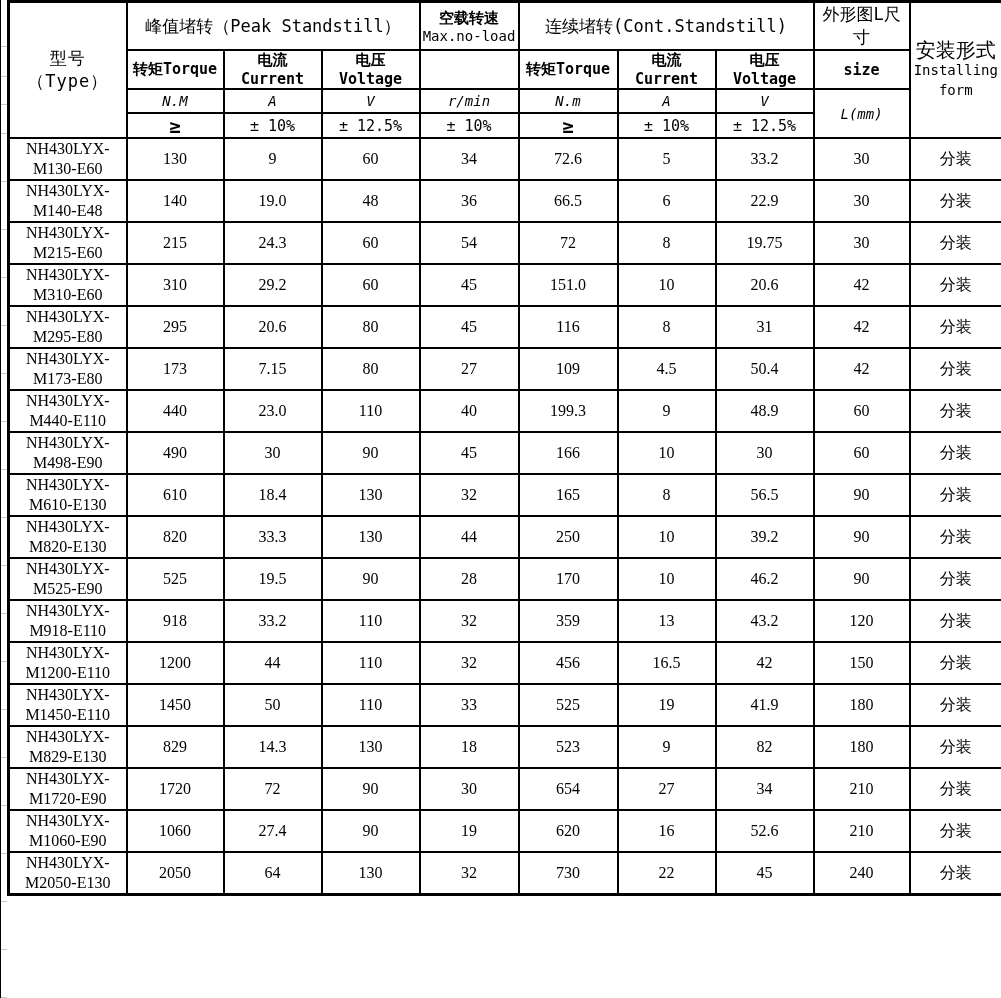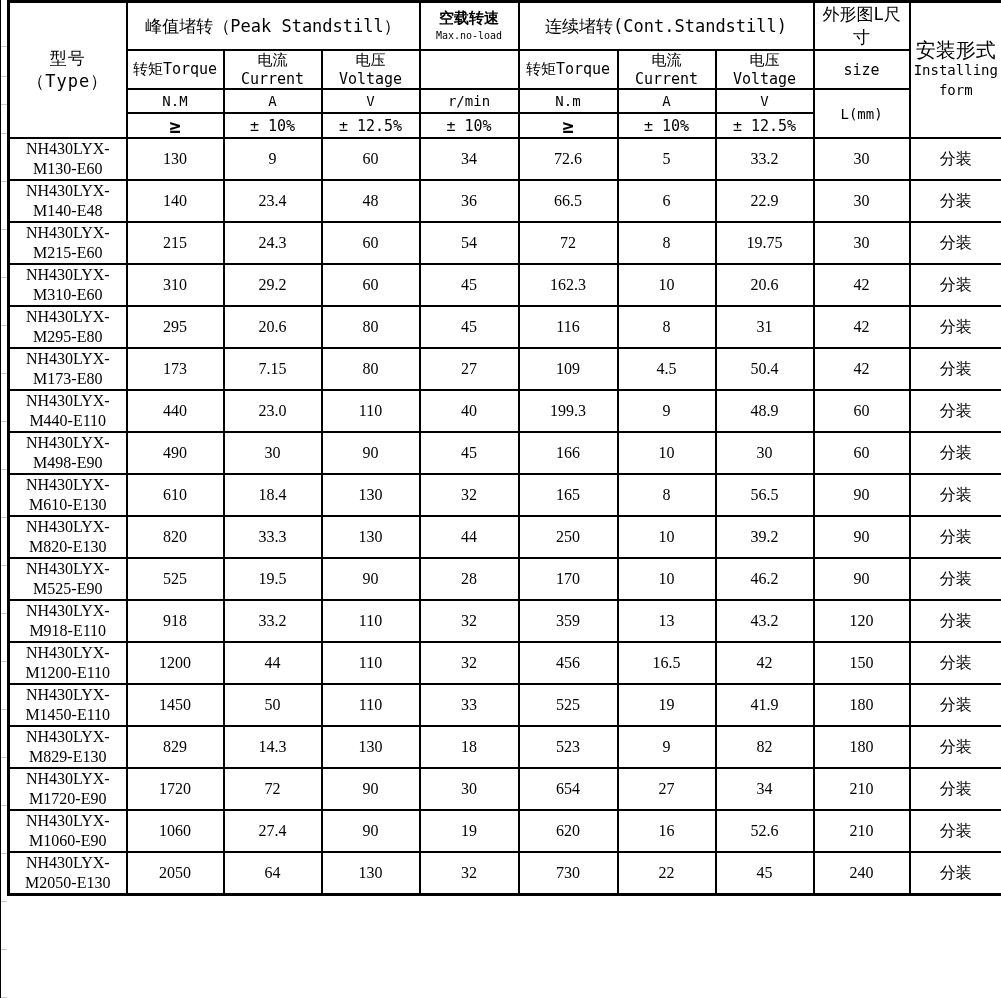--- a/index.html
+++ b/index.html
@@ -23,33 +23,33 @@
   table.spec td{
     border:2px solid #000;
     text-align:center;vertical-align:middle;
     padding:0 2px;
     overflow:hidden;
   }
   table.spec{border:3px solid #000;}
 
   
   tr.hr1{height:42px;}
-  tr.hr2{height:27px;}
-  tr.hr3{height:24px;}
+  tr.hr2{height:27px;font-weight:bold;}
+  tr.hr3{height:24px;font-style:italic;}
   tr.hr4{height:25px;}
   tr.dr{height:38px;padding-left:8px;}
 
   .c-type{font-size:17px;letter-spacing:1px;}
   .group{font-size:17px;}
   .sub{font-size:15px;}
   .unit{font-size:14px;}
   .tol{font-size:15px;}
   .gte{font-size:19px;font-weight:bold;}
   .noload .l1{font-size:15px;line-height:19px;font-weight:bold;}
-  .noload .l2{font-size:10px;line-height:16px;}
+  .noload .l2{font-size:14px;line-height:16px;}
   .install div{line-height:20px;}
   .install .cjk{font-size:20px;}
   .install .latin{font-size:14px;}
 
   
   tr.dr td{
     font-family:"Liberation Serif","DejaVu Serif",serif;
     font-size:16px;
   }
   td.c-model{font-size:16px;line-height:20px;}
@@ -152,21 +152,21 @@
           <td>34</td>
           <td>72.6</td>
           <td>5</td>
           <td>33.2</td>
           <td>30</td>
           <td>分装</td>
         </tr>
         <tr class="dr">
           <td class="c-model">NH430LYX-<br>M140-E48</td>
           <td>140</td>
-          <td>23.4</td>
+          <td>19.0</td>
           <td>48</td>
           <td>36</td>
           <td>66.5</td>
           <td>6</td>
           <td>22.9</td>
           <td>30</td>
           <td>分装</td>
         </tr>
         <tr class="dr">
           <td class="c-model">NH430LYX-<br>M215-E60</td>
@@ -179,21 +179,21 @@
           <td>19.75</td>
           <td>30</td>
           <td>分装</td>
         </tr>
         <tr class="dr">
           <td class="c-model">NH430LYX-<br>M310-E60</td>
           <td>310</td>
           <td>29.2</td>
           <td>60</td>
           <td>45</td>
-          <td>162.3</td>
+          <td>151.0</td>
           <td>10</td>
           <td>20.6</td>
           <td>42</td>
           <td>分装</td>
         </tr>
         <tr class="dr">
           <td class="c-model">NH430LYX-<br>M295-E80</td>
           <td>295</td>
           <td>20.6</td>
           <td>80</td>

